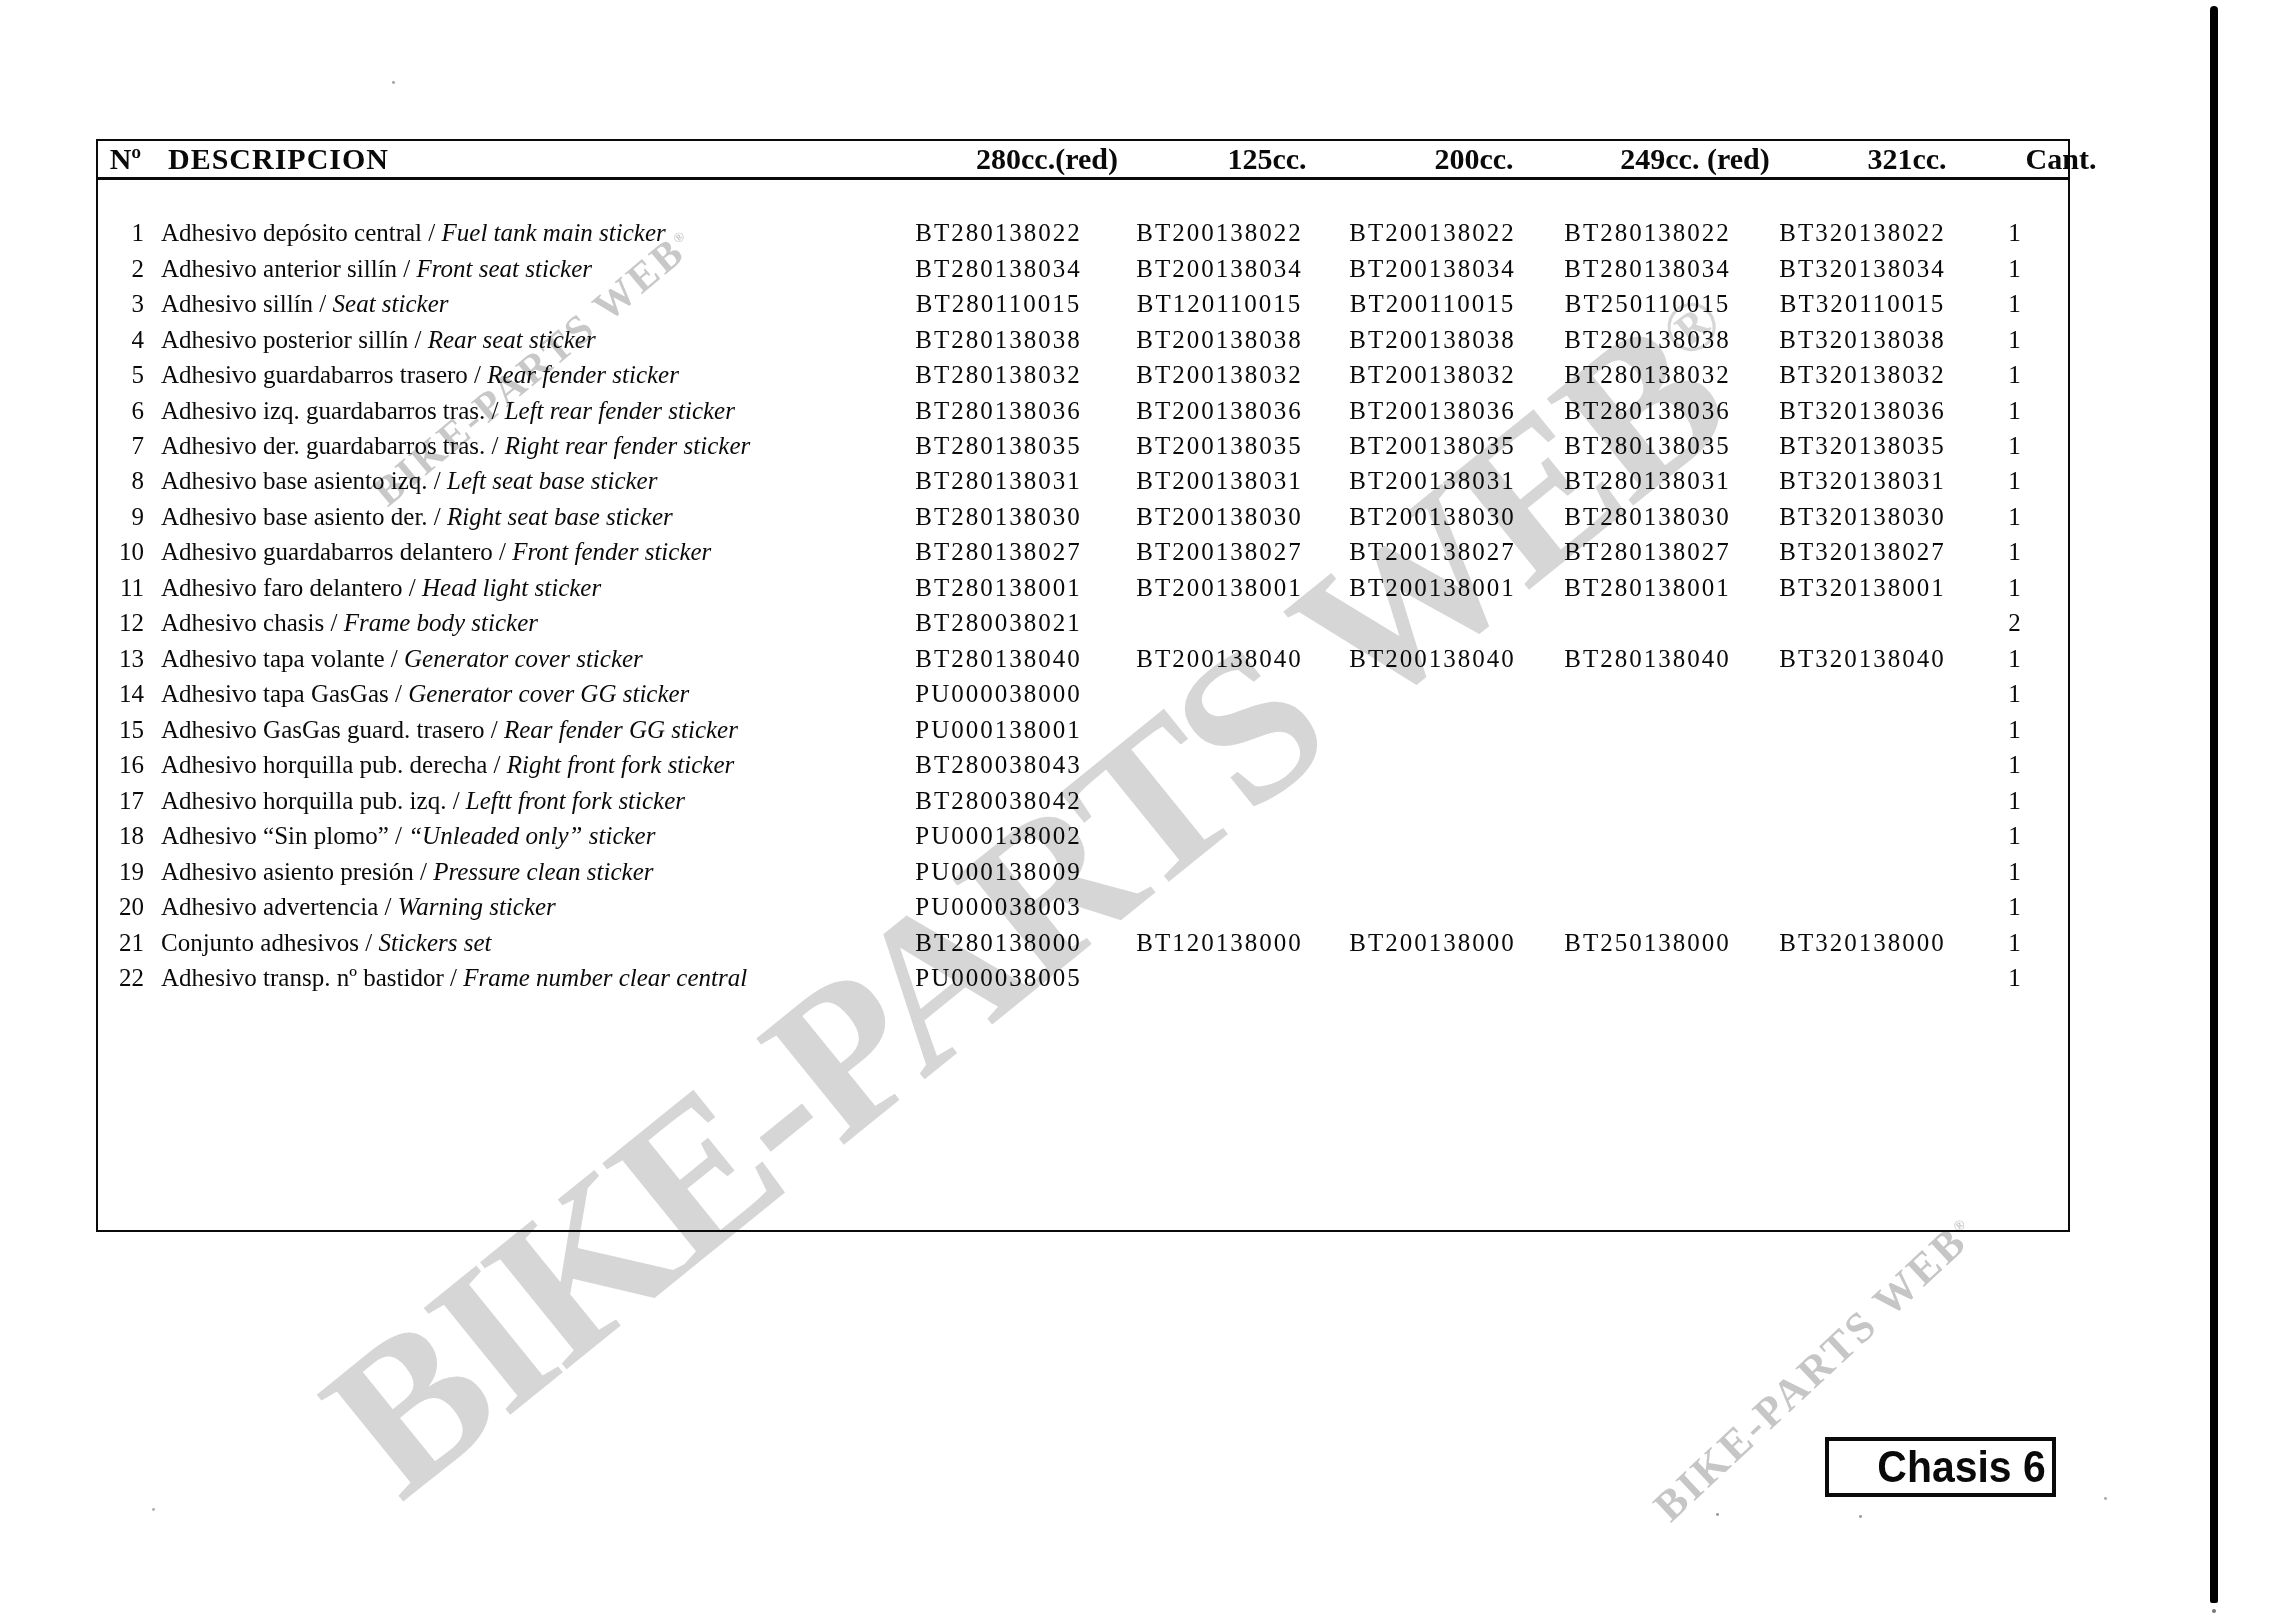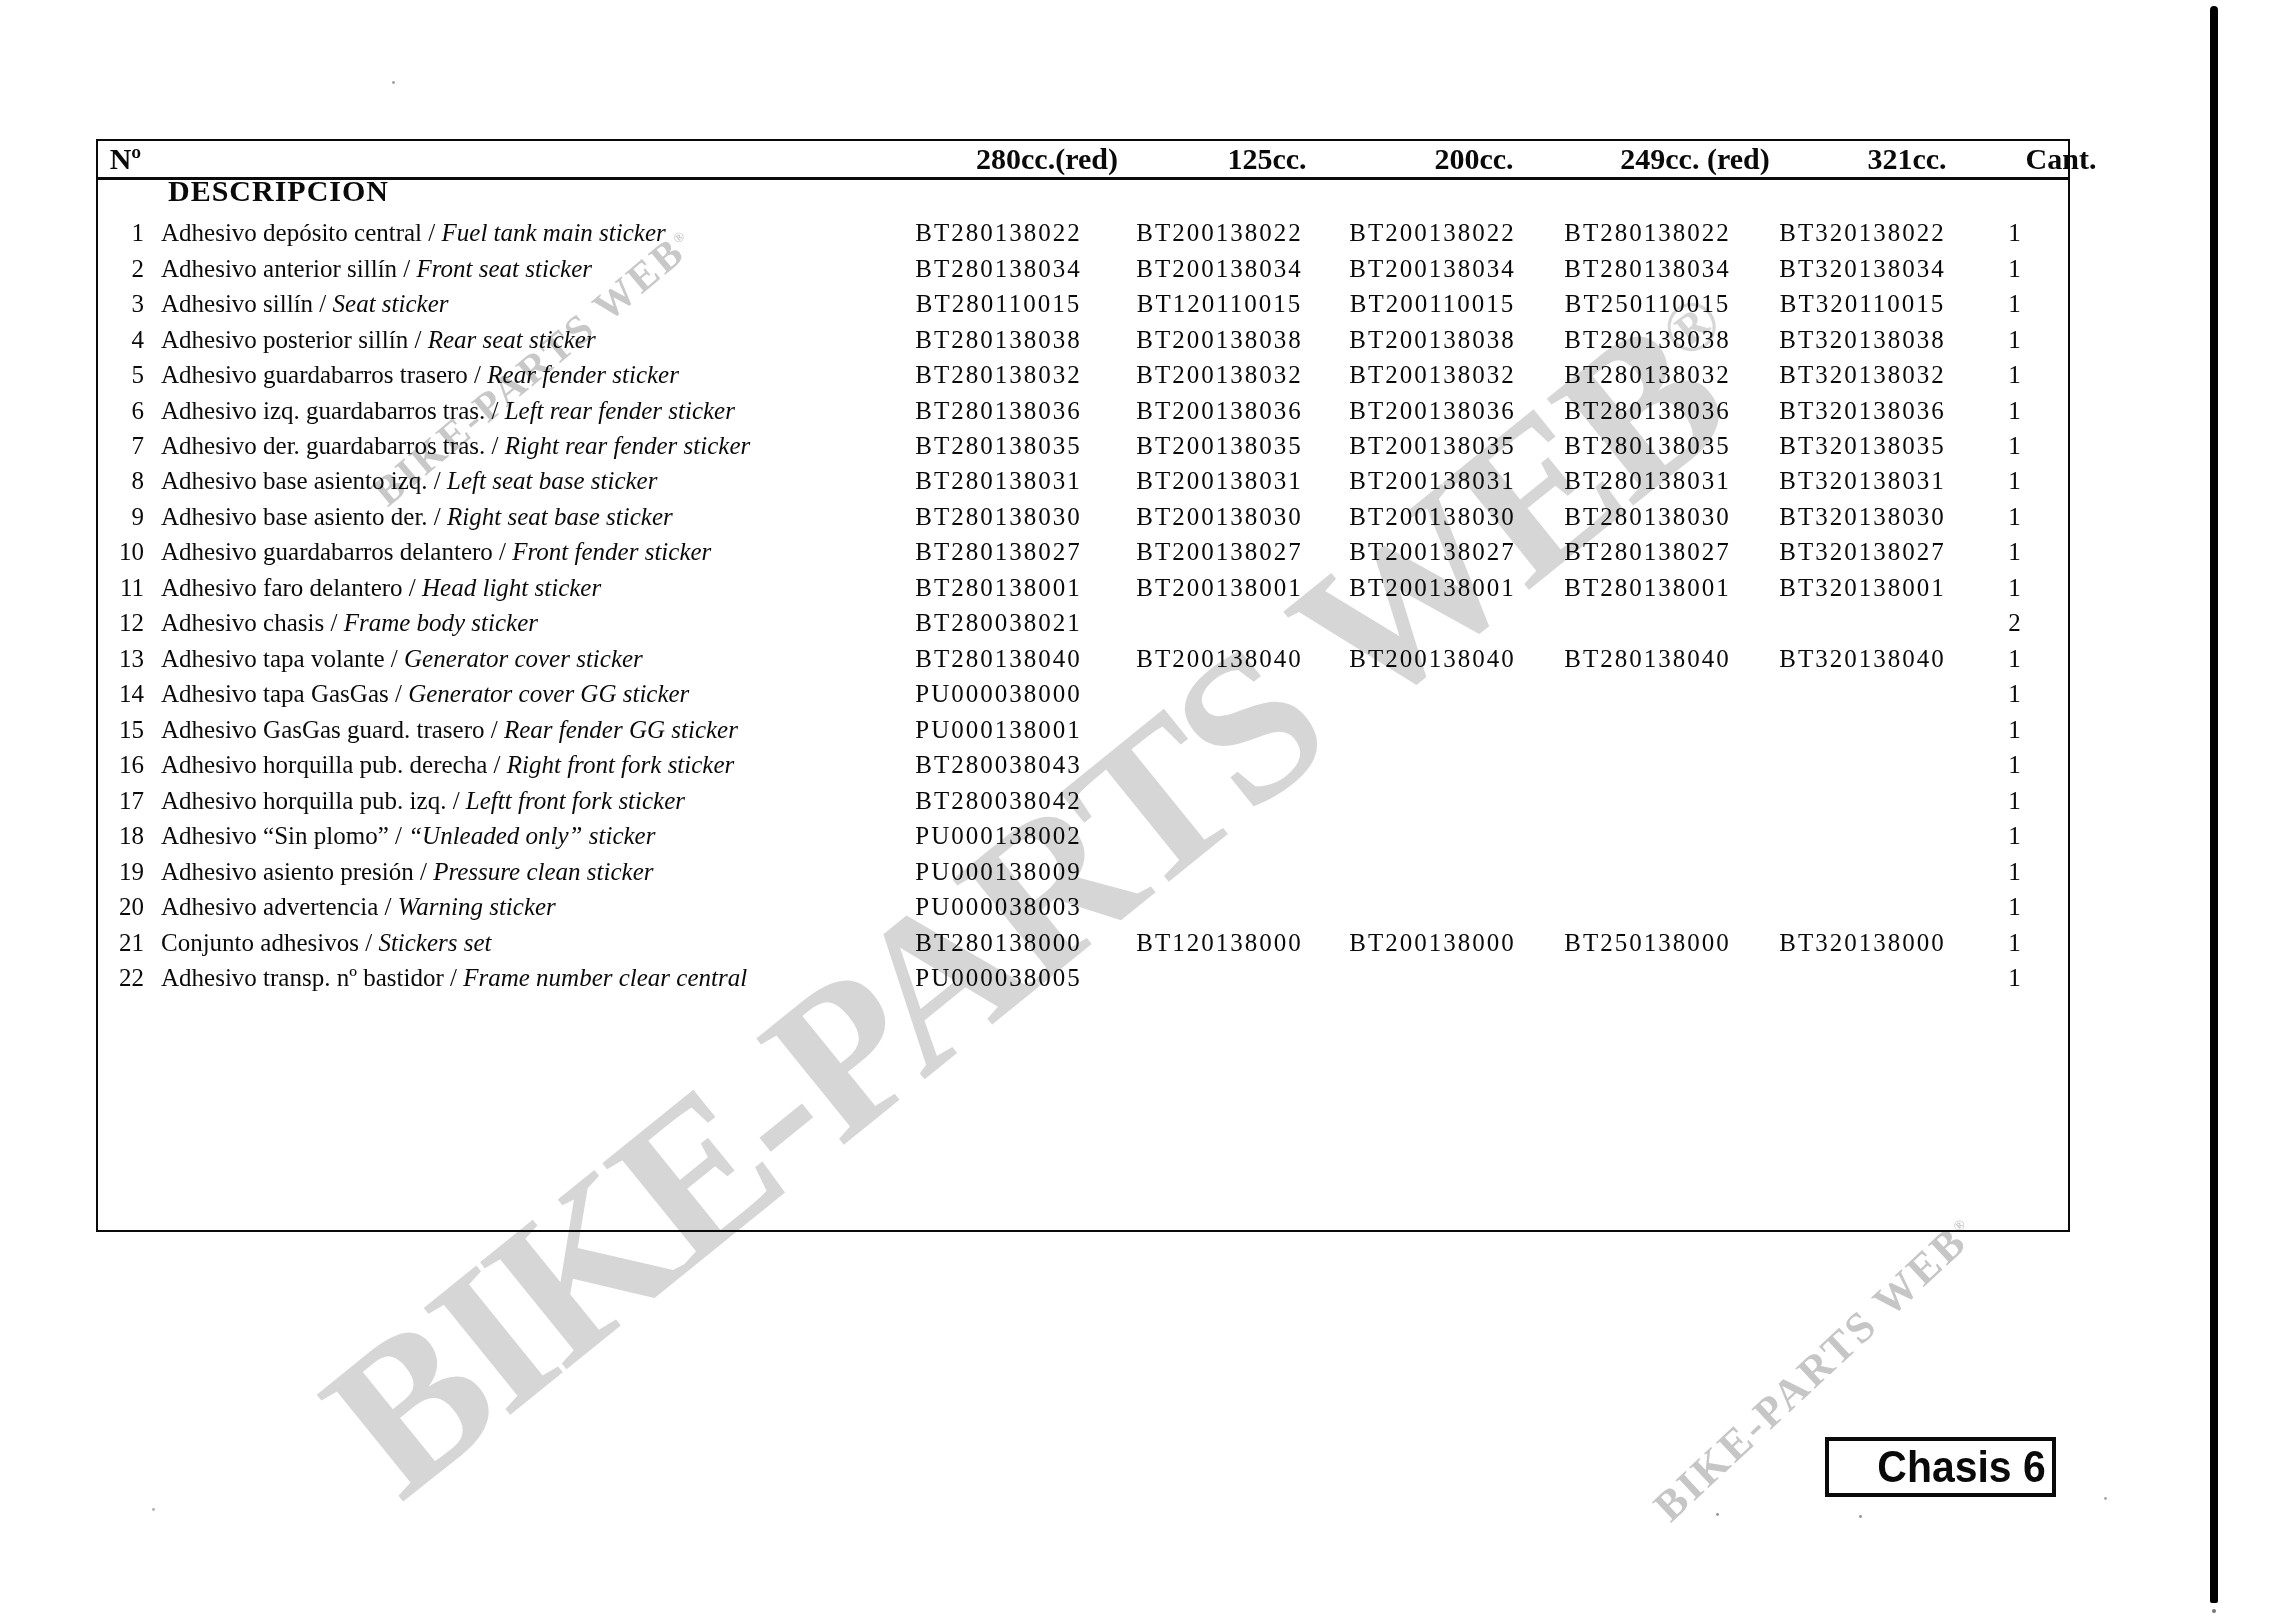--- a/index.html
+++ b/index.html
@@ -60,21 +60,21 @@
     z-index:2;
     background:transparent;
   }
   .thead{
     position:absolute;left:0;top:0;right:0;height:36px;
     border-bottom:3.9px solid #0a0a0a;
     font-weight:bold;font-size:30px;line-height:36px;
   }
   .th{position:absolute;top:0;white-space:nowrap;}
   .th-num{left:11.7px;}
-  .th-desc{left:70px;letter-spacing:1px;margin-top:32px;}
+  .th-desc{left:70px;letter-spacing:1px;}
   .th-center{transform:translateX(-50%);margin-left:45px;}
   .th-c280{left:904px;}
   .th-c125{left:1124px;}
   .th-c200{left:1331px;}
   .th-c249{left:1552px;}
   .th-c321{left:1764px;}
   .th-cant{left:1918px;}
   .row{
     position:absolute;left:0;right:0;height:36px;
     font-size:25px;line-height:36px;

